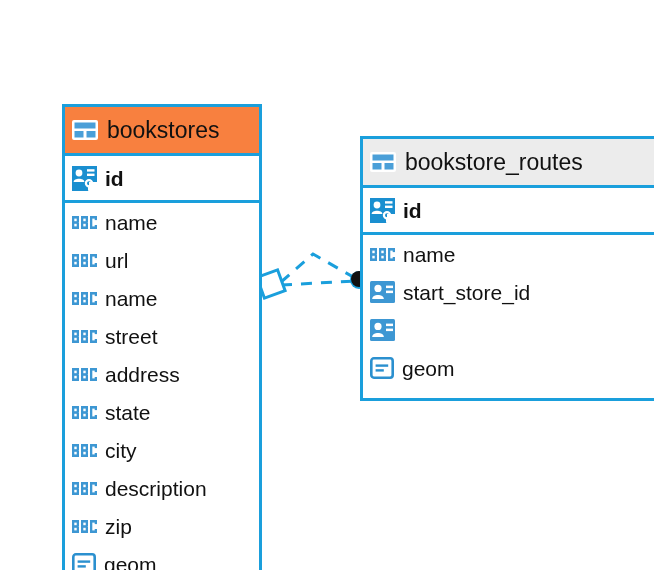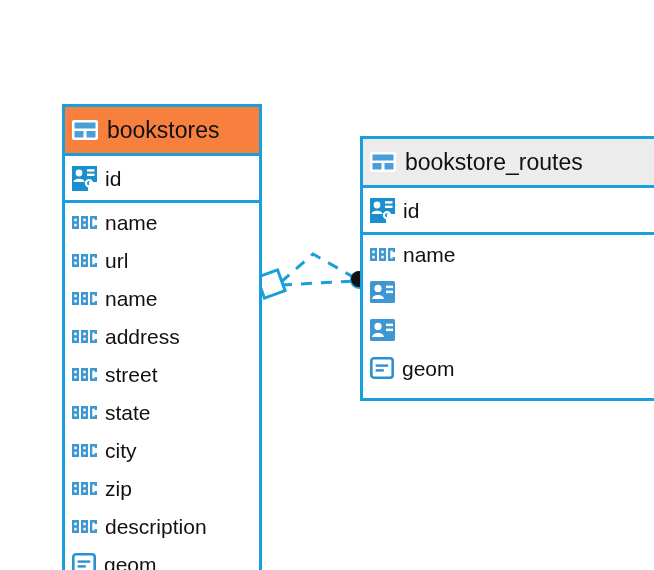--- a/index.html
+++ b/index.html
@@ -75,21 +75,21 @@
     padding: 0 7px;
     height: 38px;
     white-space: nowrap;
   }
   .field-name {
     font-size: 21px;
     color: #111111;
     line-height: 1;
   }
   .field-name.pk {
-    font-weight: normal;
+    font-weight: bold;
   }
   .pk-section .field { height: 44px; }
 
   
   .icon {
     flex: 0 0 auto;
     display: block;
   }
   .icon-table   { width: 26px; height: 20px; }
   .icon-key     { width: 25px; height: 25px; }
@@ -244,20 +244,44 @@
               <rect x="13.7" y="1" width="2.3" height="5"></rect>
               <rect x="13.7" y="6.5" width="2.3" height="6.5"></rect>
               <rect x="9" y="10.4" width="7" height="2.6"></rect>
               <rect x="18" y="0" width="7" height="2.6"></rect>
               <rect x="18" y="0" width="2.3" height="13"></rect>
               <rect x="18" y="10.4" width="7" height="2.6"></rect>
               <rect x="22.7" y="1.5" width="2.3" height="2.6"></rect>
               <rect x="22.7" y="9" width="2.3" height="2.6"></rect>
             </g>
           </svg>
+          <span class="field-name">street</span>
+        </div>
+        <div class="field">
+          <svg class="icon icon-abc" viewBox="0 0 25 13">
+            <g fill="#3d97d3">
+              <rect x="0" y="0" width="7" height="2.6"></rect>
+              <rect x="0" y="0" width="2.3" height="13"></rect>
+              <rect x="0" y="5.2" width="6.6" height="2.6"></rect>
+              <rect x="4.7" y="1" width="2.3" height="5"></rect>
+              <rect x="4.7" y="6.5" width="2.3" height="6.5"></rect>
+              <rect x="0" y="10.4" width="7" height="2.6"></rect>
+              <rect x="9" y="0" width="7" height="2.6"></rect>
+              <rect x="9" y="0" width="2.3" height="13"></rect>
+              <rect x="9" y="5.2" width="6.6" height="2.6"></rect>
+              <rect x="13.7" y="1" width="2.3" height="5"></rect>
+              <rect x="13.7" y="6.5" width="2.3" height="6.5"></rect>
+              <rect x="9" y="10.4" width="7" height="2.6"></rect>
+              <rect x="18" y="0" width="7" height="2.6"></rect>
+              <rect x="18" y="0" width="2.3" height="13"></rect>
+              <rect x="18" y="10.4" width="7" height="2.6"></rect>
+              <rect x="22.7" y="1.5" width="2.3" height="2.6"></rect>
+              <rect x="22.7" y="9" width="2.3" height="2.6"></rect>
+            </g>
+          </svg>
           <span class="field-name">address</span>
         </div>
         <div class="field">
           <svg class="icon icon-abc" viewBox="0 0 25 13">
             <g fill="#3d97d3">
               <rect x="0" y="0" width="7" height="2.6"></rect>
               <rect x="0" y="0" width="2.3" height="13"></rect>
               <rect x="0" y="5.2" width="6.6" height="2.6"></rect>
               <rect x="4.7" y="1" width="2.3" height="5"></rect>
               <rect x="4.7" y="6.5" width="2.3" height="6.5"></rect>
@@ -268,44 +292,20 @@
               <rect x="13.7" y="1" width="2.3" height="5"></rect>
               <rect x="13.7" y="6.5" width="2.3" height="6.5"></rect>
               <rect x="9" y="10.4" width="7" height="2.6"></rect>
               <rect x="18" y="0" width="7" height="2.6"></rect>
               <rect x="18" y="0" width="2.3" height="13"></rect>
               <rect x="18" y="10.4" width="7" height="2.6"></rect>
               <rect x="22.7" y="1.5" width="2.3" height="2.6"></rect>
               <rect x="22.7" y="9" width="2.3" height="2.6"></rect>
             </g>
           </svg>
-          <span class="field-name">street</span>
-        </div>
-        <div class="field">
-          <svg class="icon icon-abc" viewBox="0 0 25 13">
-            <g fill="#3d97d3">
-              <rect x="0" y="0" width="7" height="2.6"></rect>
-              <rect x="0" y="0" width="2.3" height="13"></rect>
-              <rect x="0" y="5.2" width="6.6" height="2.6"></rect>
-              <rect x="4.7" y="1" width="2.3" height="5"></rect>
-              <rect x="4.7" y="6.5" width="2.3" height="6.5"></rect>
-              <rect x="0" y="10.4" width="7" height="2.6"></rect>
-              <rect x="9" y="0" width="7" height="2.6"></rect>
-              <rect x="9" y="0" width="2.3" height="13"></rect>
-              <rect x="9" y="5.2" width="6.6" height="2.6"></rect>
-              <rect x="13.7" y="1" width="2.3" height="5"></rect>
-              <rect x="13.7" y="6.5" width="2.3" height="6.5"></rect>
-              <rect x="9" y="10.4" width="7" height="2.6"></rect>
-              <rect x="18" y="0" width="7" height="2.6"></rect>
-              <rect x="18" y="0" width="2.3" height="13"></rect>
-              <rect x="18" y="10.4" width="7" height="2.6"></rect>
-              <rect x="22.7" y="1.5" width="2.3" height="2.6"></rect>
-              <rect x="22.7" y="9" width="2.3" height="2.6"></rect>
-            </g>
-          </svg>
           <span class="field-name">state</span>
         </div>
         <div class="field">
           <svg class="icon icon-abc" viewBox="0 0 25 13">
             <g fill="#3d97d3">
               <rect x="0" y="0" width="7" height="2.6"></rect>
               <rect x="0" y="0" width="2.3" height="13"></rect>
               <rect x="0" y="5.2" width="6.6" height="2.6"></rect>
               <rect x="4.7" y="1" width="2.3" height="5"></rect>
               <rect x="4.7" y="6.5" width="2.3" height="6.5"></rect>
@@ -340,45 +340,45 @@
               <rect x="13.7" y="1" width="2.3" height="5"></rect>
               <rect x="13.7" y="6.5" width="2.3" height="6.5"></rect>
               <rect x="9" y="10.4" width="7" height="2.6"></rect>
               <rect x="18" y="0" width="7" height="2.6"></rect>
               <rect x="18" y="0" width="2.3" height="13"></rect>
               <rect x="18" y="10.4" width="7" height="2.6"></rect>
               <rect x="22.7" y="1.5" width="2.3" height="2.6"></rect>
               <rect x="22.7" y="9" width="2.3" height="2.6"></rect>
             </g>
           </svg>
+          <span class="field-name">description</span>
+        </div>
+        <div class="field">
+          <svg class="icon icon-abc" viewBox="0 0 25 13">
+            <g fill="#3d97d3">
+              <rect x="0" y="0" width="7" height="2.6"></rect>
+              <rect x="0" y="0" width="2.3" height="13"></rect>
+              <rect x="0" y="5.2" width="6.6" height="2.6"></rect>
+              <rect x="4.7" y="1" width="2.3" height="5"></rect>
+              <rect x="4.7" y="6.5" width="2.3" height="6.5"></rect>
+              <rect x="0" y="10.4" width="7" height="2.6"></rect>
+              <rect x="9" y="0" width="7" height="2.6"></rect>
+              <rect x="9" y="0" width="2.3" height="13"></rect>
+              <rect x="9" y="5.2" width="6.6" height="2.6"></rect>
+              <rect x="13.7" y="1" width="2.3" height="5"></rect>
+              <rect x="13.7" y="6.5" width="2.3" height="6.5"></rect>
+              <rect x="9" y="10.4" width="7" height="2.6"></rect>
+              <rect x="18" y="0" width="7" height="2.6"></rect>
+              <rect x="18" y="0" width="2.3" height="13"></rect>
+              <rect x="18" y="10.4" width="7" height="2.6"></rect>
+              <rect x="22.7" y="1.5" width="2.3" height="2.6"></rect>
+              <rect x="22.7" y="9" width="2.3" height="2.6"></rect>
+            </g>
+          </svg>
           <span class="field-name">zip</span>
-        </div>
-        <div class="field">
-          <svg class="icon icon-abc" viewBox="0 0 25 13">
-            <g fill="#3d97d3">
-              <rect x="0" y="0" width="7" height="2.6"></rect>
-              <rect x="0" y="0" width="2.3" height="13"></rect>
-              <rect x="0" y="5.2" width="6.6" height="2.6"></rect>
-              <rect x="4.7" y="1" width="2.3" height="5"></rect>
-              <rect x="4.7" y="6.5" width="2.3" height="6.5"></rect>
-              <rect x="0" y="10.4" width="7" height="2.6"></rect>
-              <rect x="9" y="0" width="7" height="2.6"></rect>
-              <rect x="9" y="0" width="2.3" height="13"></rect>
-              <rect x="9" y="5.2" width="6.6" height="2.6"></rect>
-              <rect x="13.7" y="1" width="2.3" height="5"></rect>
-              <rect x="13.7" y="6.5" width="2.3" height="6.5"></rect>
-              <rect x="9" y="10.4" width="7" height="2.6"></rect>
-              <rect x="18" y="0" width="7" height="2.6"></rect>
-              <rect x="18" y="0" width="2.3" height="13"></rect>
-              <rect x="18" y="10.4" width="7" height="2.6"></rect>
-              <rect x="22.7" y="1.5" width="2.3" height="2.6"></rect>
-              <rect x="22.7" y="9" width="2.3" height="2.6"></rect>
-            </g>
-          </svg>
-          <span class="field-name">description</span>
         </div>
         <div class="field">
           <svg class="icon icon-geom" viewBox="0 0 24 22">
             <rect x="1.3" y="1.3" width="21.4" height="19.4" rx="2.6" fill="#ffffff" stroke="#2b90cf" stroke-width="2.6"></rect>
             <rect x="5.6" y="7.4" width="12.6" height="2.4" fill="#2b90cf"></rect>
             <rect x="5.6" y="12.2" width="8.2" height="2.4" fill="#2b90cf"></rect>
           </svg>
           <span class="field-name">geom</span>
         </div>
       </div>
@@ -438,20 +438,21 @@
           <span class="field-name">name</span>
         </div>
         <div class="field">
           <svg class="icon icon-fk" viewBox="0 0 25 22">
             <rect x="0" y="0" width="25" height="22" rx="1.5" fill="#3d97d3"></rect>
             <circle cx="8" cy="7.4" r="3.6" fill="#ffffff"></circle>
             <path d="M2.2 18 C2.2 12.6 13.8 12.6 13.8 18 Z" fill="#ffffff"></path>
             <rect x="16" y="4.6" width="7" height="2.5" fill="#ffffff"></rect>
             <rect x="16" y="9.6" width="7" height="2.5" fill="#ffffff"></rect>
           </svg>
+          <span class="field-name">start_store_id</span>
         </div>
         <div class="field">
           <svg class="icon icon-fk" viewBox="0 0 25 22">
             <rect x="0" y="0" width="25" height="22" rx="1.5" fill="#3d97d3"></rect>
             <circle cx="8" cy="7.4" r="3.6" fill="#ffffff"></circle>
             <path d="M2.2 18 C2.2 12.6 13.8 12.6 13.8 18 Z" fill="#ffffff"></path>
             <rect x="16" y="4.6" width="7" height="2.5" fill="#ffffff"></rect>
             <rect x="16" y="9.6" width="7" height="2.5" fill="#ffffff"></rect>
           </svg>
         </div>

